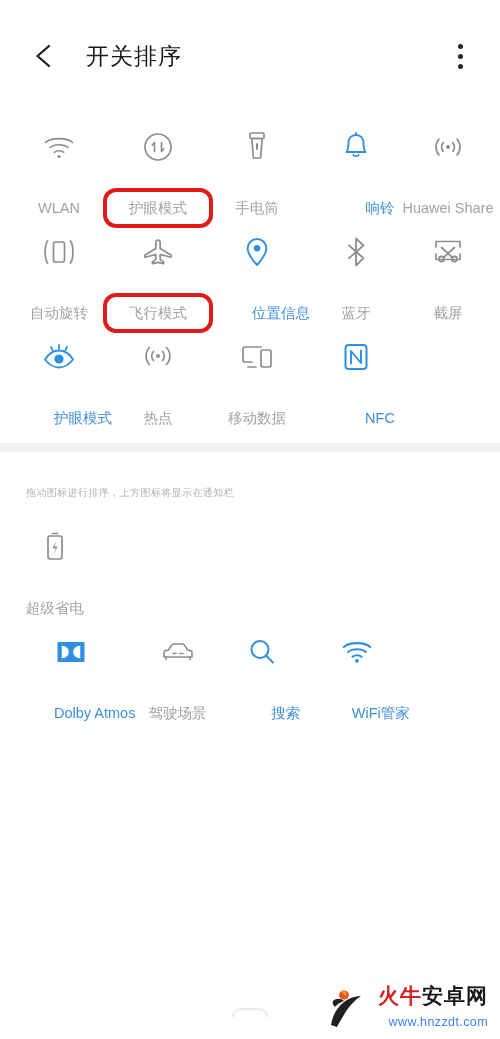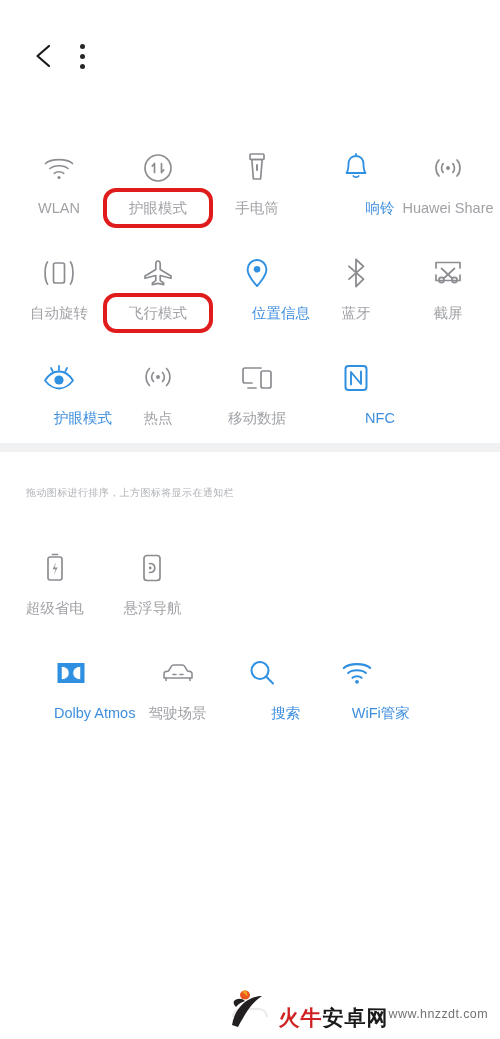--- a/index.html
+++ b/index.html
@@ -36,21 +36,21 @@
   
   .grid {
     display:grid; grid-template-columns:repeat(5, 1fr);
     row-gap:0; column-gap:0;
     padding:0 6px;
   }
   .grid.cols-5 { grid-template-columns:repeat(5, 1fr); }
   .tile {
     position:relative;
     height:105px;
-    display:flex; flex-direction:column; align-items:center; justify-content:flex-end;
+    display:flex; flex-direction:column; align-items:center; justify-content:space-between;
     padding-top:14px;
     cursor:pointer;
   }
   .tile .ico {
     height:42px; width:46px;
     display:flex; align-items:center; justify-content:center;
     margin-bottom:10px;
   }
   .tile .lbl {
     font-size:14.5px; line-height:1.15; text-align:center; white-space:nowrap;
@@ -85,43 +85,44 @@
 
   
   .grid-lower { padding-top:6px; }
 
   
   .watermark {
     position:absolute; right:12px; bottom:10px;
     display:flex; align-items:flex-end; gap:7px;
   }
   .wm-logo { width:52px; height:50px; position:relative; flex:0 0 auto; }
-  .wm-text { display:flex; flex-direction:row; align-items:flex-start; }
+  .wm-text { display:flex; flex-direction:column; align-items:flex-end; }
   .wm-cn { font-size:21px; font-weight:bold; letter-spacing:1px; line-height:1.05; }
   .wm-cn .red { color:#cf2222; }
   .wm-cn .blk { color:#1a1a1a; }
-  .wm-url { font-size:12.5px; color:#737373; letter-spacing:0.4px; margin-top:0; }
+  .wm-url { font-size:12.5px; color:#3b82f6; letter-spacing:0.4px; margin-top:8px; }
   .nav-hint {
     position:absolute; left:50%; transform:translateX(-50%);
     bottom:22px; width:36px; height:9px;
     border:2px solid #e9eaeb; border-bottom:none;
     border-radius:18px 18px 0 0;
   }
 </style>
 </head>
 <body>
 
 <div class="screen">
 
   <div class="header">
     <div class="back-btn">
       <svg width="30" height="30" viewBox="0 0 30 30" fill="none">
         <path d="M19 5 L7.5 15 L19 25" stroke="#1a1a1a" stroke-width="2.2" stroke-linecap="round" stroke-linejoin="round"></path>
       </svg>
     </div>
+    <div class="header-title">开关排序</div>
     <div class="more-btn">
       <span></span>
       <span></span>
       <span></span>
     </div>
   </div>
 
   <div class="grid cols-5">
 
     <div class="tile gray">
@@ -291,30 +292,20 @@
       <div class="ico">
         <svg width="22" height="32" viewBox="0 0 22 32" fill="none" stroke-width="1.7" stroke-linecap="round" stroke-linejoin="round">
           <rect x="4" y="5" width="14" height="23" rx="2.2"></rect>
           <path d="M8.5 2.5 L13.5 2.5"></path>
           <path d="M12.2 10 L8.6 17.2 L11.6 17.2 L9.8 23 L13.6 15.6 L10.6 15.6 Z" fill="#8b8d91" stroke="none"></path>
         </svg>
       </div>
       <div class="lbl-wrap"><span class="lbl">超级省电</span></div>
     </div>
 
-    <div class="tile gray">
-      <div class="ico">
-        <svg width="24" height="32" viewBox="0 0 24 32" fill="none" stroke-width="1.7" stroke-linecap="round" stroke-linejoin="round">
-          <rect x="4" y="3.5" width="16" height="25" rx="3"></rect>
-          <path d="M9.5 11.5 C12.8 11.5 14.8 13.5 14.8 16 C14.8 18.5 12.8 20.5 9.5 20.5"></path>
-          <circle cx="10.2" cy="16" r="1.4" fill="#8b8d91" stroke="none"></circle>
-        </svg>
-      </div>
-      <div class="lbl-wrap"><span class="lbl">悬浮导航</span></div>
-    </div>
 
 
     <div class="tile"></div>
     <div class="tile"></div>
   </div>
 
   <div class="grid cols-5">
 
     <div class="tile blue">
       <div class="ico">

